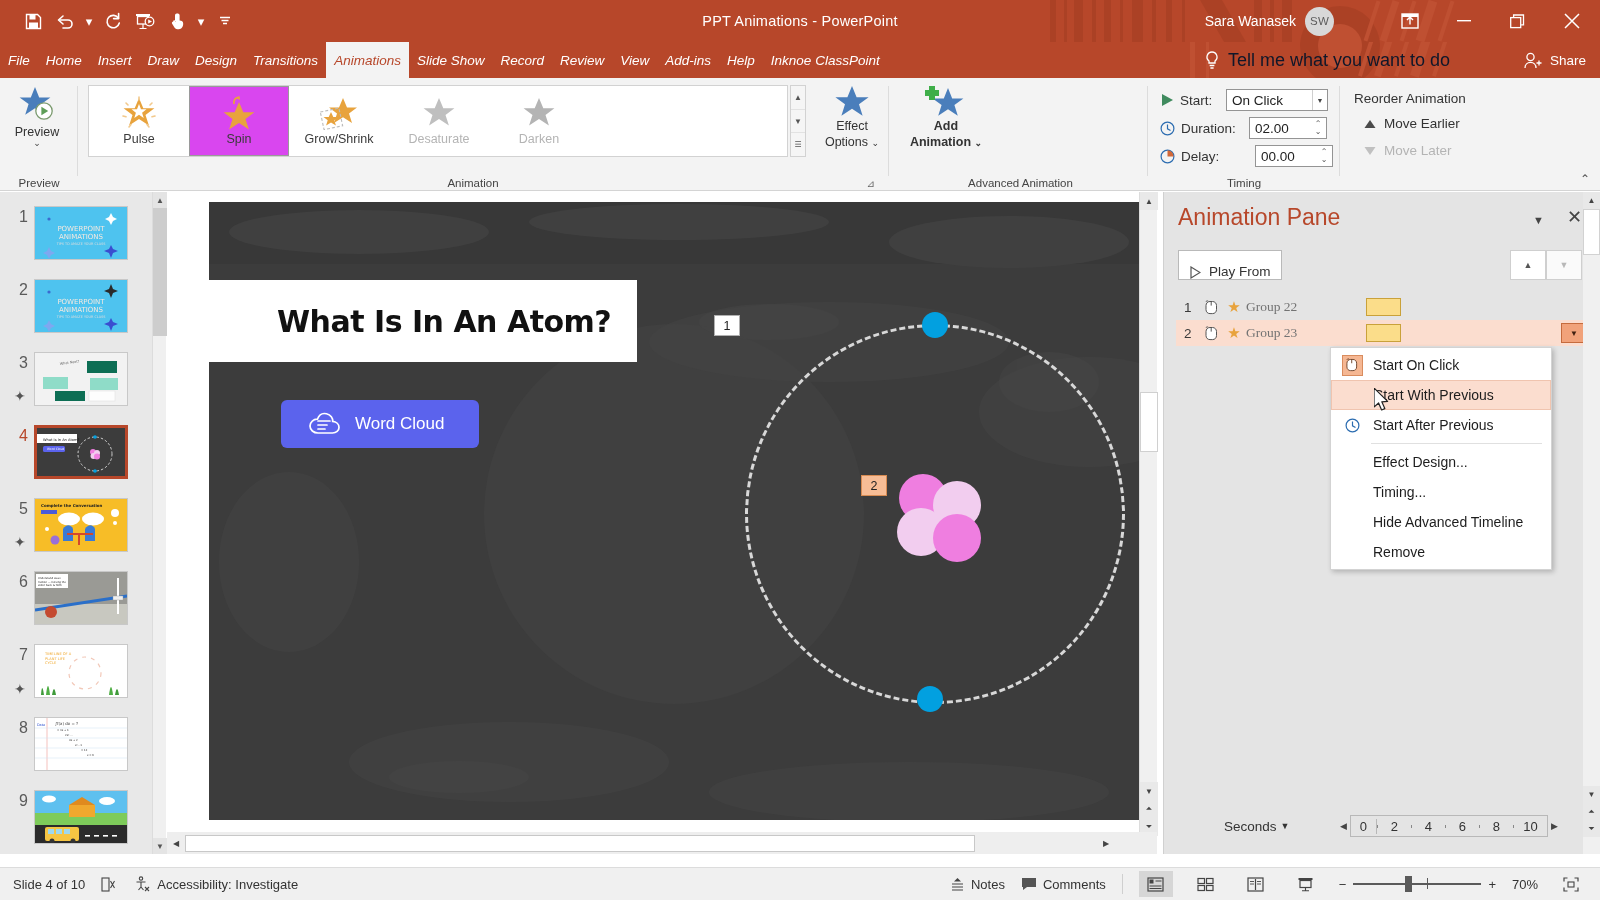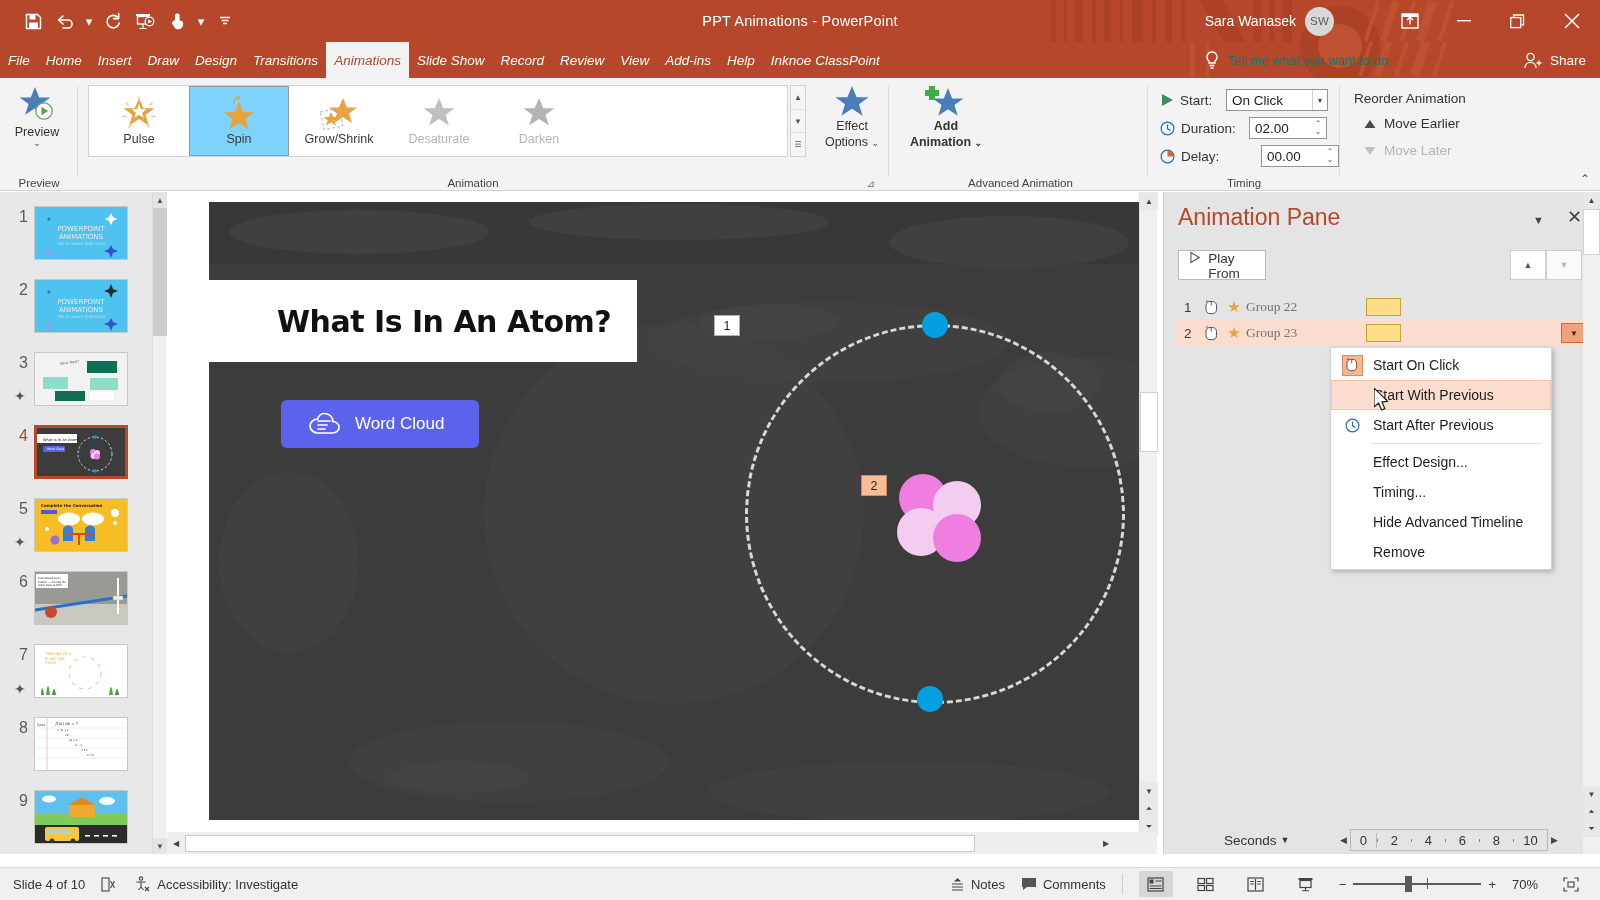--- a/index.html
+++ b/index.html
@@ -51,21 +51,21 @@
     background: #b7472a; display: flex; align-items: flex-end; overflow: hidden;
   }
   .tabstrip-deco { position: absolute; right: 0; top: -42px; width: 560px; height: 78px; opacity: .55; pointer-events: none; }
   .tab {
     position: relative; height: 36px; padding: 0 8px; display: flex; align-items: center;
     color: #fff; font-size: 13.5px; white-space: nowrap; font-style: italic;
   }
   .tab.active { background: #f3f3f3; color: #b7472a; }
   .tellme {
     position: absolute; left: 1205px; top: 42px; height: 36px; display: flex; align-items: center; gap: 9px;
-    color: #0f766e; font-size: 13px;
+    color: #0f172a; font-size: 18px;
   }
   .share {
     position: absolute; right: 14px; top: 42px; height: 36px; display: flex; align-items: center; gap: 7px;
     color: #fff; font-size: 13.5px;
   }
 
   
   .ribbon {
     position: absolute; left: 0; top: 78px; width: 1600px; height: 113px;
     background: #f3f3f3; border-bottom: 1px solid #d4d4d4;
@@ -85,21 +85,21 @@
   .preview-btn .car { font-size: 9px; color: #444; line-height: 7px; }
 
   .gallery {
     position: absolute; left: 88px; top: 7px; width: 700px; height: 72px;
     background: #fff; border: 1px solid #d2d2d2; display: flex; align-items: stretch;
   }
   .gitem {
     width: 100px; display: flex; flex-direction: column; align-items: center; justify-content: center;
     gap: 2px; font-size: 12.5px; color: #3a3a3a;
   }
-  .gitem.sel { background: #7dd3fc; outline: 1px solid #9a9a9a; outline-offset: -1px; }
+  .gitem.sel { background: #d946ef; outline: 1px solid #9a9a9a; outline-offset: -1px; }
   .gitem.dim { color: #b4b4b4; }
   .gal-scroll {
     position: absolute; left: 790px; top: 7px; width: 16px; height: 72px;
     display: flex; flex-direction: column; border: 1px solid #d2d2d2; background: #f5f5f5;
   }
   .gal-scroll div {
     flex: 1; display: flex; align-items: center; justify-content: center;
     font-size: 8px; color: #555; border-bottom: 1px solid #e2e2e2;
   }
   .gal-scroll div:last-child { border-bottom: none; }
@@ -203,22 +203,22 @@
   .animpane {
     position: absolute; left: 1163px; top: 192px; width: 437px; height: 662px;
     background: #e4e4e4; border-left: 1px solid #d0d0d0;
   }
   .ap-title {
     position: absolute; left: 14px; top: 12px; font-size: 23px; color: #b7472a; font-weight: 300;
   }
   .ap-menu-caret { position: absolute; right: 56px; top: 22px; font-size: 11px; color: #444; }
   .ap-close { position: absolute; right: 18px; top: 16px; font-size: 18px; color: #444; line-height: 18px; }
   .playfrom {
-    position: absolute; left: 14px; top: 58px; width: 88px; height: 30px;
-    background: #fff; border: 1px solid #b9b9b9; display: flex; align-items: flex-start; gap: 8px; padding-left: 11px;
+    position: absolute; left: 14px; top: 58px; width: 104px; height: 30px;
+    background: #fff; border: 1px solid #b9b9b9; display: flex; align-items: flex-end; gap: 8px; padding-left: 11px;
     font-size: 13.5px; color: #333;
   }
   .ap-updown { position: absolute; right: 18px; top: 58px; display: flex; }
   .ap-ud { width: 36px; height: 30px; background: #fff; border: 1px solid #cfcfcf; display: flex; align-items: center; justify-content: center; font-size: 9px; color: #555; }
   .ap-ud.dim { color: #b8b8b8; background: #fafafa; }
   .ap-list { position: absolute; left: 12px; top: 102px; width: 413px; }
   .ap-item { height: 26px; display: flex; align-items: center; position: relative; padding-left: 8px; }
   .ap-item.sel { background: #fbddcf; }
   .ap-idx { width: 16px; font-size: 13.5px; color: #3a3a3a; }
   .ap-mouse { width: 22px; display: flex; align-items: center; justify-content: center; }
@@ -226,21 +226,21 @@
   .ap-name { font-size: 13.5px; color: #737373; font-family: Liberation Serif, serif; }
   .ap-bar { position: absolute; left: 190px; top: 4px; width: 35px; height: 18px; background: #fbdd8a; border: 1px solid #c9a13a; }
   .ap-rowcaret {
     position: absolute; right: 2px; top: 3px; width: 26px; height: 20px; background: #f1a27a;
     border: 1px solid #c56b3d; display: flex; align-items: center; justify-content: center; font-size: 8px; color: #402010;
   }
   .ap-scroll { position: absolute; right: 0; top: 0; width: 17px; height: 662px; background: #f0f0f0; }
   .aps-btn { width: 17px; height: 17px; display: flex; align-items: center; justify-content: center; font-size: 8px; color: #444; background: #e8e8e8; }
   .aps-thumb { position: absolute; left: 0; top: 17px; width: 17px; height: 46px; background: #fff; border: 1px solid #d2d2d2; }
 
-  .ap-footer { position: absolute; left: 0; bottom: 0; width: 437px; height: 28px; display: flex; align-items: center; }
+  .ap-footer { position: absolute; left: 0; bottom: 14px; width: 437px; height: 28px; display: flex; align-items: center; }
   .seconds { position: absolute; left: 60px; font-size: 13.5px; color: #333; display: flex; align-items: center; gap: 4px; }
   .ruler { position: absolute; left: 176px; display: flex; align-items: center; gap: 3px; }
   .ruler .arr { font-size: 9px; color: #444; }
   .ruler .ticks { display: flex; align-items: center; border: 1px solid #b8b8b8; height: 22px; background: transparent; }
   .ruler .tk { width: 33px; text-align: center; font-size: 13px; color: #333; }
   .ruler .tk.first { border-right: 1px solid #b8b8b8; width: 26px; }
   .ruler .dot { width: 1px; height: 3px; background: #888; }
 
   
   .ctxmenu {
@@ -579,21 +579,21 @@
                 <span>⌄</span>
               </span>
           </div>
         </div>
         <div class="timing-row">
           <svg width="15" height="15" viewBox="0 0 15 15">
               <circle cx="7.5" cy="7.5" r="6.4" fill="none" stroke="#2b6cb0" stroke-width="1.2"></circle>
               <path d="M7.5 7.5V1.2A6.3 6.3 0 0 1 13.6 7.5z" fill="#d2693a"></path>
             </svg>
           <span class="cap">Delay:</span>
-          <div class="tinput num" style="margin-left:12px;">
+          <div class="tinput num" style="margin-left:6px;">
             <span>00.00</span>
             <span class="spin">
                 <span>⌃</span>
                 <span>⌄</span>
               </span>
           </div>
         </div>
       </div>
       <div class="rgroup-label">Timing</div>
       <div class="rgroup-sep" style="left:191px;"></div>

